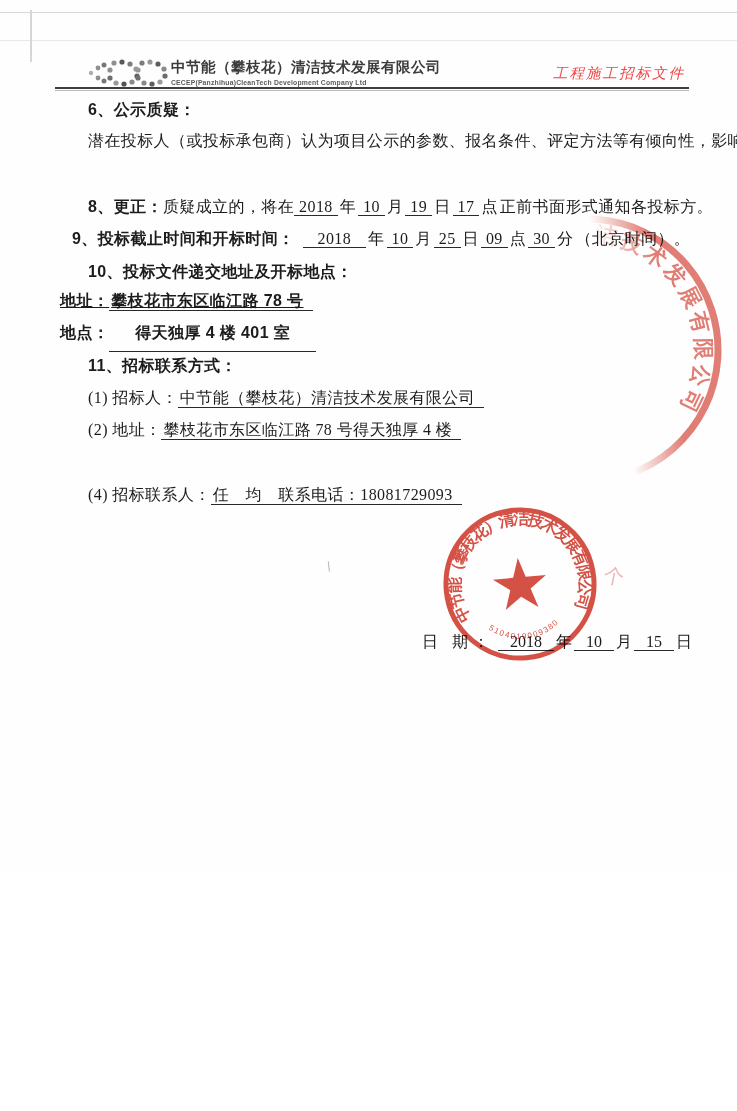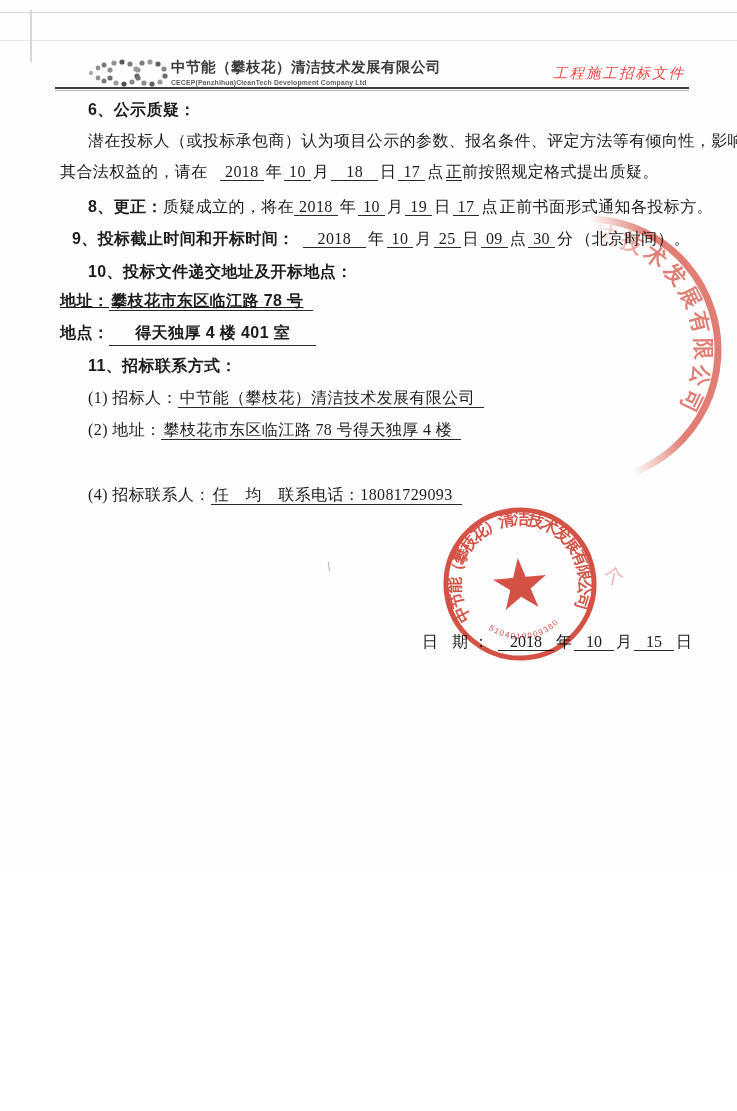--- a/index.html
+++ b/index.html
@@ -33,21 +33,21 @@
   
   .line { position:absolute; font-size:16px; letter-spacing:0.4px; white-space:nowrap; }
   .b {
     font-weight:bold;
     font-family:"Liberation Sans","DejaVu Sans",sans-serif;
   }
   .u  { border-bottom:1.2px solid #2a2a2a; padding:0 5px; }
   .uw { border-bottom:1.2px solid #2a2a2a; padding:0 15px; }
   .uz { border-bottom:1.2px solid #2a2a2a; }
   .uv { border-bottom:1.2px solid #2a2a2a; padding:0 9px 1px 2px; }
-  .uc { border-bottom:1.2px solid #2a2a2a; padding:0 26px 4px 26px; }
+  .uc { border-bottom:1.2px solid #2a2a2a; padding:0 26px 10px 26px; }
   .unit { margin:0 2px; }
   .gap { display:inline-block; width:8px; }
 
   
   .stamp { position:absolute; mix-blend-mode:multiply; }
   .stamp-main   { left:430px; top:494px; opacity:0.88; }
   .stamp-corner {
     left:437px; top:200px; opacity:0.72;
     -webkit-mask-image:linear-gradient(80deg, transparent 57%, rgba(0,0,0,.9) 73%);
     mask-image:linear-gradient(80deg, transparent 57%, rgba(0,0,0,.9) 73%);
@@ -112,24 +112,20 @@
     <div class="en">CECEP(Panzhihua)CleanTech Development Company Ltd</div>
   </div>
   <div class="hdr-doctype">工程施工招标文件</div>
   <div class="hdr-rule"></div>
   <div class="hdr-rule2"></div>
 
   <div class="line b" style="left:88px;top:100px;">6、公示质疑：</div>
 
   <div class="line" style="left:88px;top:131px;">潜在投标人（或投标承包商）认为项目公示的参数、报名条件、评定方法等有倾向性，影响</div>
 
-  <div class="line" style="left:60px;top:162px;">
-    <span>其合法权益的，请在</span>
-    <span class="gap"></span><span class="u">2018</span><span class="unit">年</span><span class="u">10</span><span class="unit">月</span><span class="uw">18</span><span class="unit">日</span><span class="u">17</span><span class="unit">点</span><span class="uz">正</span><span>前按照规定格式提出质疑。</span>
-  </div>
 
   <div class="line" style="left:88px;top:197px;">
     <span class="b">8、更正：</span><span>质疑成立的，将在</span><span class="u">2018</span><span class="unit">年</span><span class="u">10</span><span class="unit">月</span><span class="u">19</span><span class="unit">日</span><span class="u">17</span><span class="unit">点</span><span>正前书面形式通知各投标方。</span>
   </div>
 
   <div class="line" style="left:72px;top:229px;">
     <span class="b">9、投标截止时间和开标时间：</span><span class="gap"></span><span class="uw">2018</span><span class="unit">年</span><span class="u">10</span><span class="unit">月</span><span class="u">25</span><span class="unit">日</span><span class="u">09</span><span class="unit">点</span><span class="u">30</span><span class="unit">分</span><span>（北京时间）。</span>
   </div>
 
   <div class="line b" style="left:88px;top:262px;">10、投标文件递交地址及开标地点：</div>

